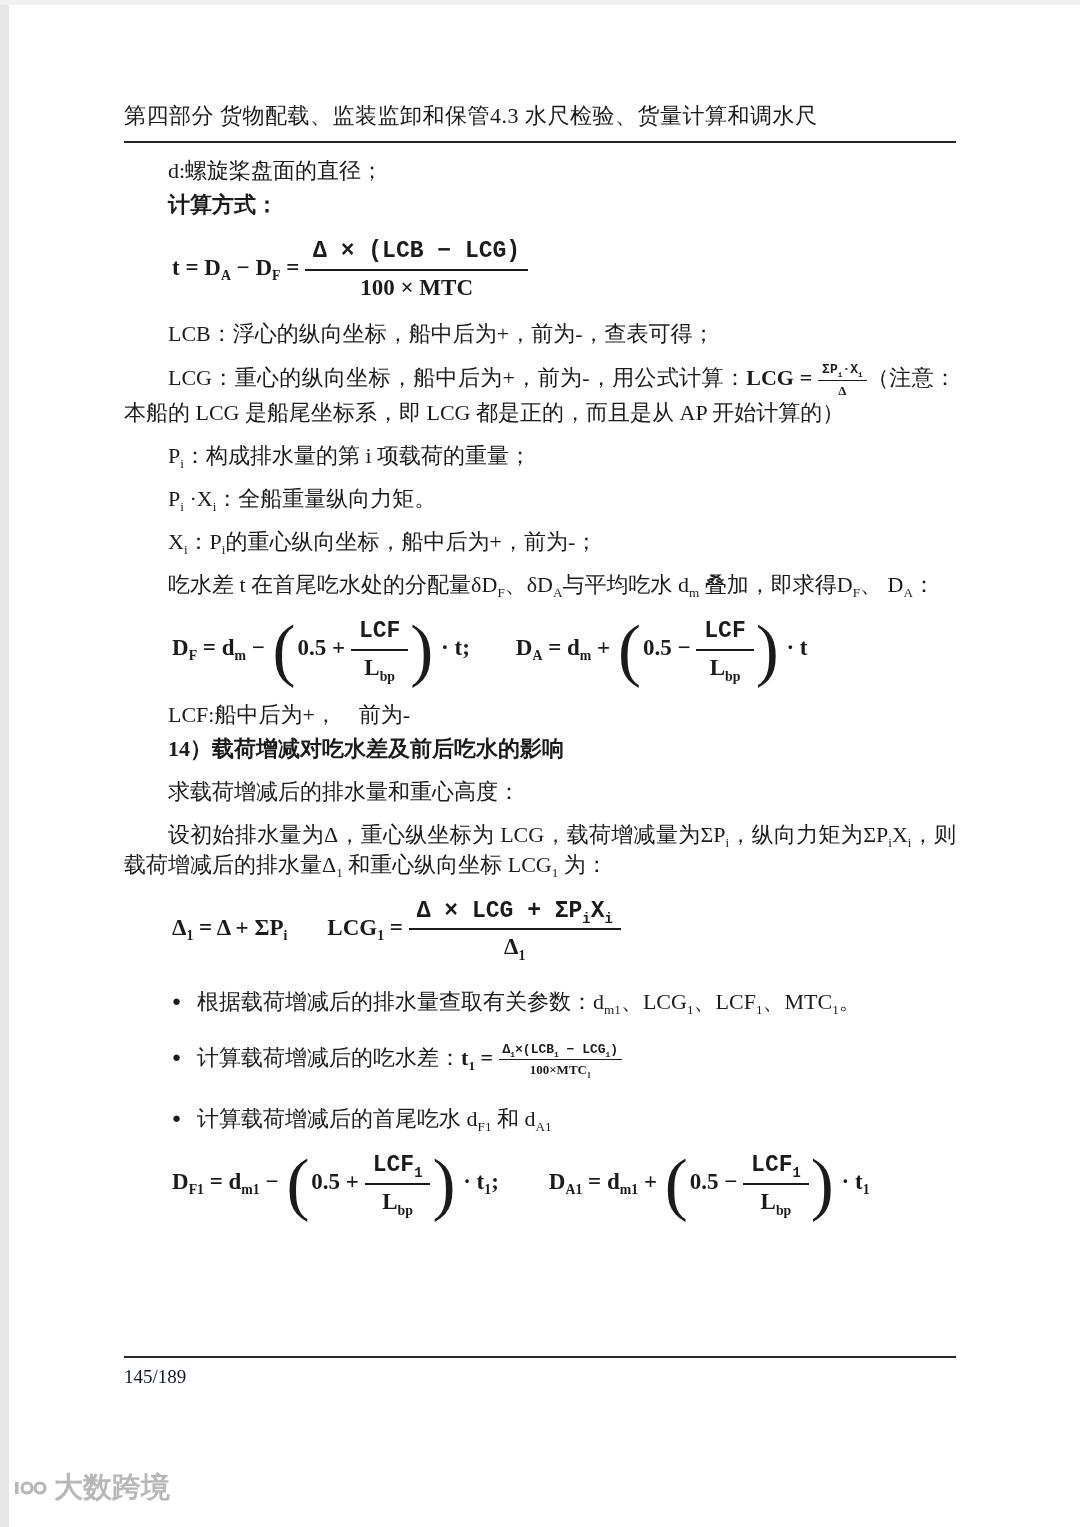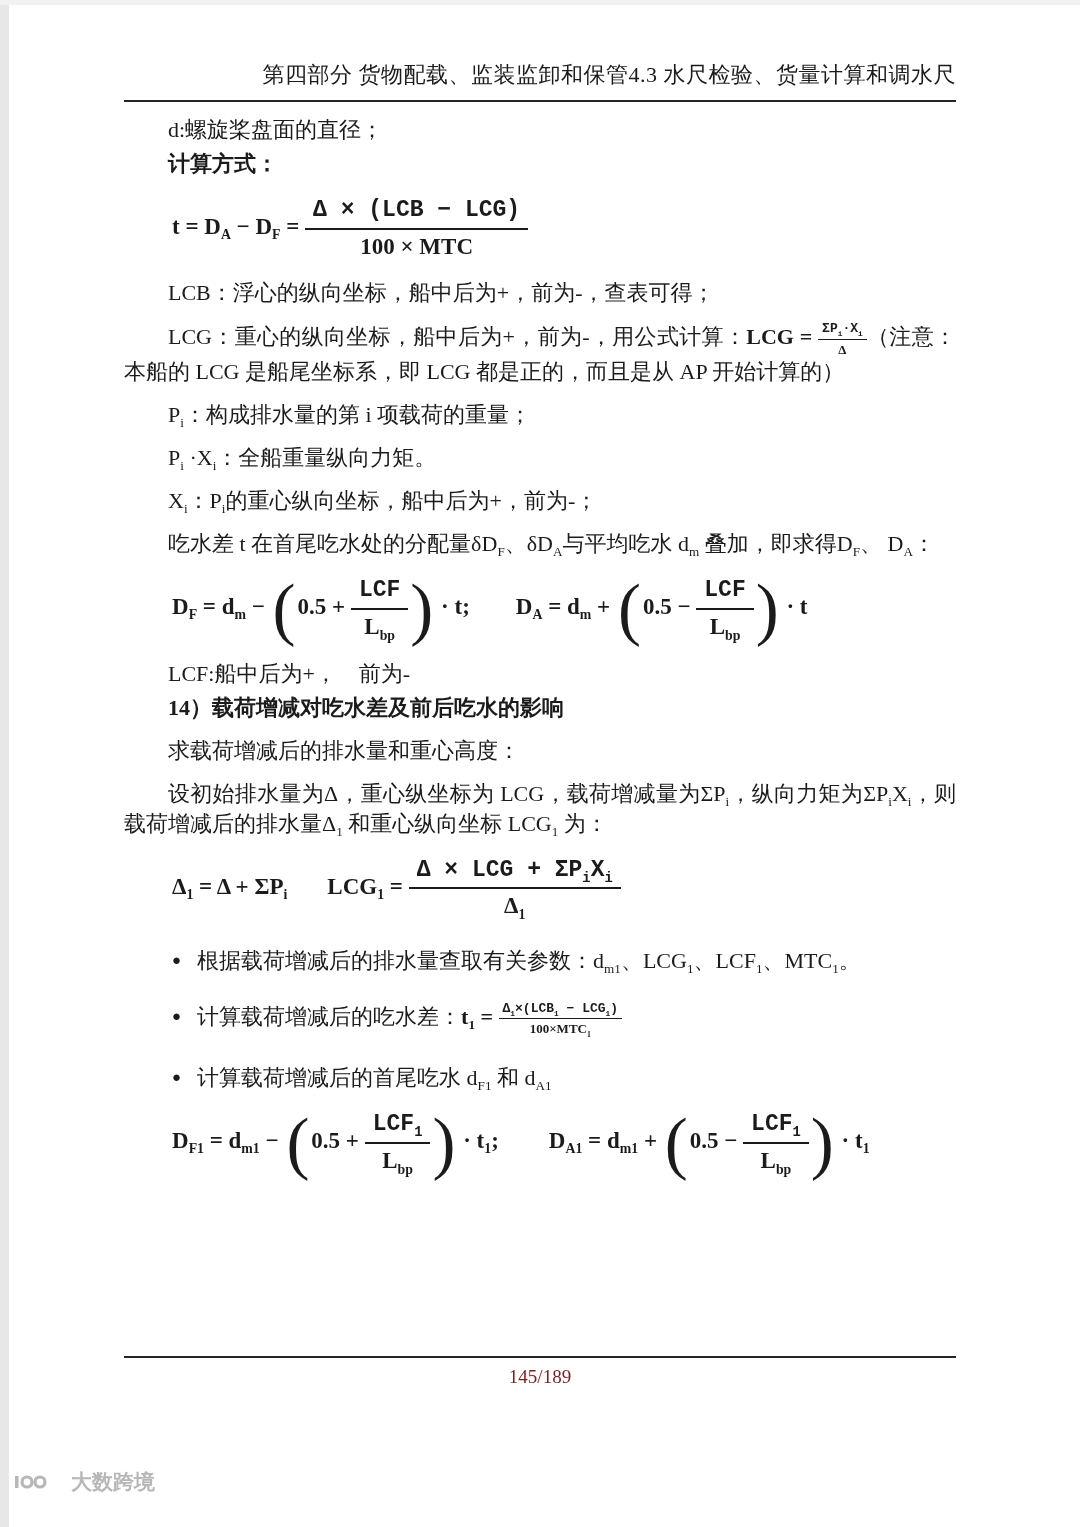--- a/index.html
+++ b/index.html
@@ -2,22 +2,22 @@
 <html><head>
 <meta charset="utf-8">
 <style>
   * { margin:0; padding:0; box-sizing:border-box; }
   html,body { background:#ffffff; }
   body { font-family:"Liberation Serif","DejaVu Serif",serif; }
   .page { position:relative; width:1080px; height:1527px; background:#ffffff; color:#1b1b1b; overflow:hidden; margin:0 auto; }
   .edge-left { position:absolute; left:0; top:0; width:9px; height:100%; background:#e7e7e7; }
   .edge-top { position:absolute; left:0; top:0; width:100%; height:5px; background:#f1f1f1; }
 
-  header.doc-header { display:flex; justify-content:flex-end; align-items:flex-end;
-    margin:0 124px; padding-top:60px; padding-bottom:10px; border-bottom:2px solid #262626;
+  header.doc-header { display:flex; justify-content:flex-start; align-items:flex-end;
+    margin:0 124px; padding-top:101px; padding-bottom:10px; border-bottom:2px solid #262626;
     font-size:22px; letter-spacing:0.5px; }
 
   main.doc-body { margin:0 124px; font-size:22px; line-height:30px; }
   main.doc-body span { white-space:pre-wrap; }
 
   .para { margin-top:13px; }
   .indent { text-indent:2em; }
   .justify { text-align:justify; }
   .heading { margin-top:4px; font-weight:bold; }
 
@@ -34,24 +34,24 @@
   .para .frac .num, .bullet .frac .num { border-bottom-width:1.5px; padding:0 4px 2px; }
   .para .frac .den, .bullet .frac .den { padding:2px 4px 0; }
 
   .bf { font-weight:bold; }
   .gap { display:inline-block; }
 
   .bullet { margin-top:25px; padding-left:48px; }
   .bullet .marker { font-size:15px; vertical-align:3px; margin-right:16px; }
 
   footer.doc-footer { position:absolute; left:124px; right:124px; top:1356px;
-    border-top:2px solid #262626; text-align:center; padding-top:8px; font-size:19px; color:#7f1d1d; }
+    border-top:2px solid #262626; text-align:left; padding-top:8px; font-size:19px; color:#0f172a; }
 
-  .watermark { position:absolute; left:14px; top:1468px; display:flex; align-items:center; gap:23px;
-    color:#b7b7b7; font-size:21px; font-weight:bold; font-family:"Liberation Sans","DejaVu Sans",sans-serif; }
+  .watermark { position:absolute; left:14px; top:1468px; display:flex; align-items:center; gap:6px;
+    color:#b7b7b7; font-size:29px; font-weight:bold; font-family:"Liberation Sans","DejaVu Sans",sans-serif; }
   .watermark svg { display:block; }
 </style>
 </head>
 <body>
 
 <div class="page">
   <div class="edge-left"></div>
   <div class="edge-top"></div>
 
   <header class="doc-header">

